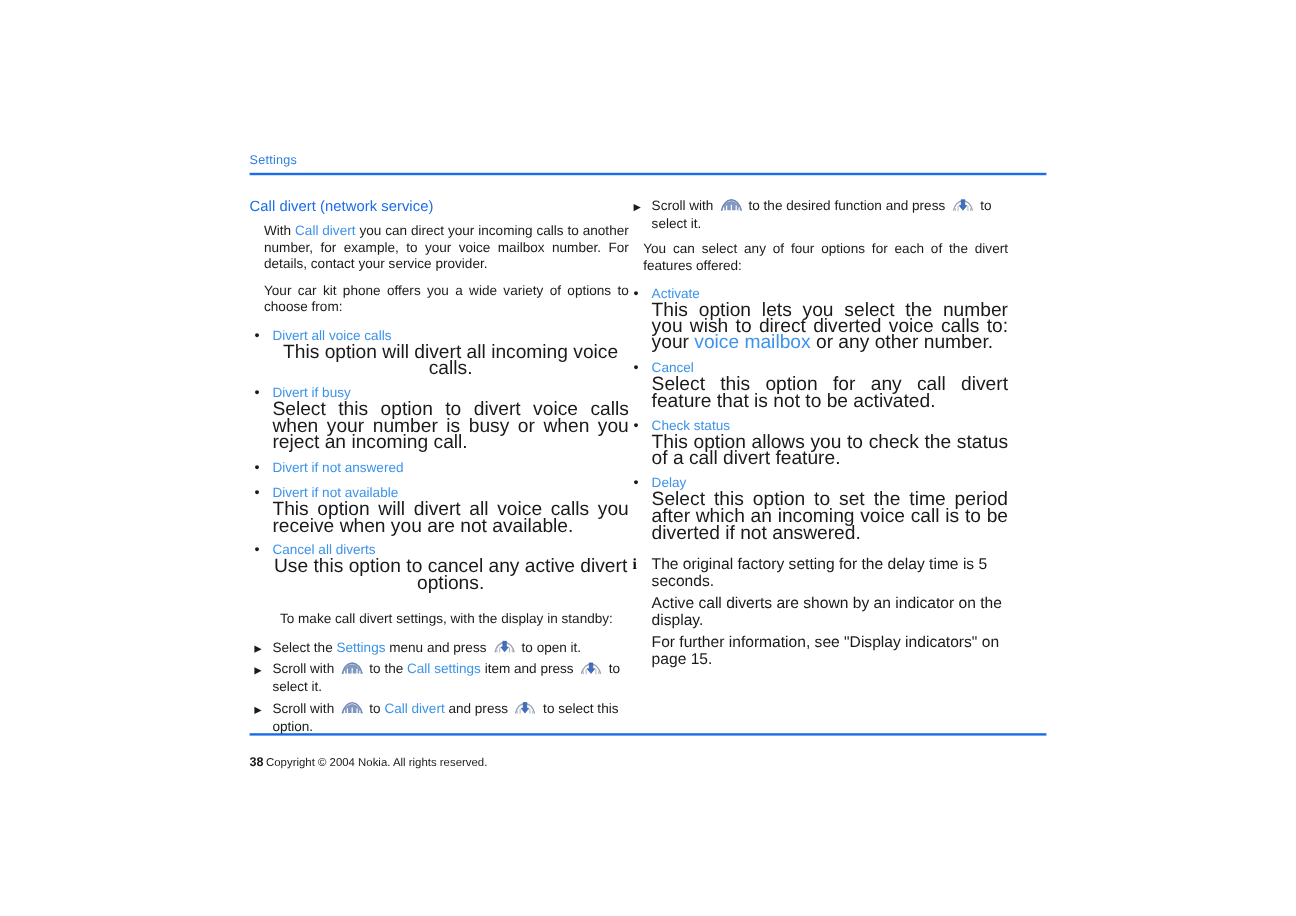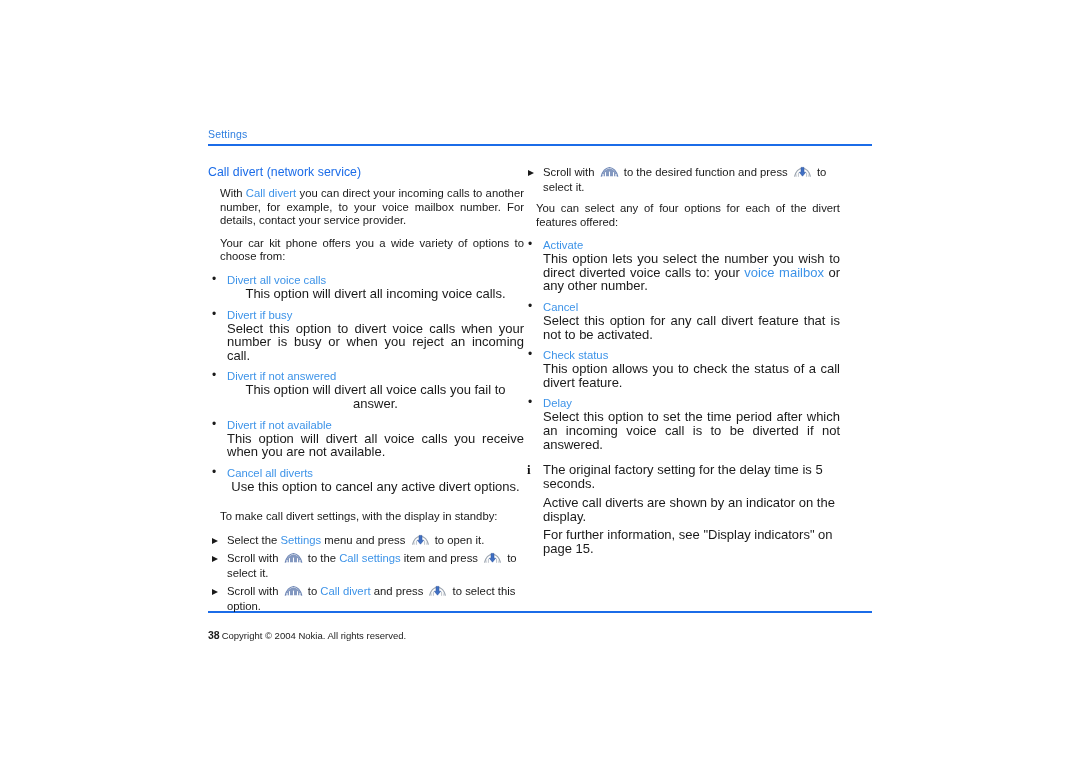--- a/index.html
+++ b/index.html
@@ -64,21 +64,21 @@
   }
 
   p.body {
     font-size: 11.3px;
     line-height: 13.6px;
     margin: 0 0 9px 12px;
     text-align: justify;
     color: #1a1a1a;
     letter-spacing: 0.01px;
   }
-  p.nojust { text-align: left; }
+  p.nojust { text-align: center; }
 
   .lnk { color: #3d93e8; }
 
   
   ul.blist {
     list-style: none;
     margin: 0 0 0 0;
     padding: 0;
   }
   ul.blist > li {
@@ -96,21 +96,21 @@
     line-height: 14px;
   }
   .bterm {
     display: block;
     color: #3d93e8;
     font-size: 11.3px;
     line-height: 14px;
   }
   .bdesc {
     display: block;
-    font-size: 13px;
+    font-size: 16px;
     line-height: 13.6px;
     color: #1a1a1a;
     text-align: justify;
   }
   .bdesc.nojust { text-align: center; }
 
   
   ul.alist {
     list-style: none;
     margin: 0;
@@ -206,21 +206,20 @@
         <li>
           <span class="bterm">Divert all voice calls</span>
           <span class="bdesc nojust">This option will divert all incoming voice calls.</span>
         </li>
         <li>
           <span class="bterm">Divert if busy</span>
           <span class="bdesc">Select this option to divert voice calls when your number is busy or when you reject an incoming call.</span>
         </li>
         <li>
           <span class="bterm">Divert if not answered</span>
-          <span class="bdesc nojust">This option will divert all voice calls you fail to answer.</span>
         </li>
         <li>
           <span class="bterm">Divert if not available</span>
           <span class="bdesc">This option will divert all voice calls you receive when you are not available.</span>
         </li>
         <li>
           <span class="bterm">Cancel all diverts</span>
           <span class="bdesc nojust">Use this option to cancel any active divert options.</span>
         </li>
       </ul>

